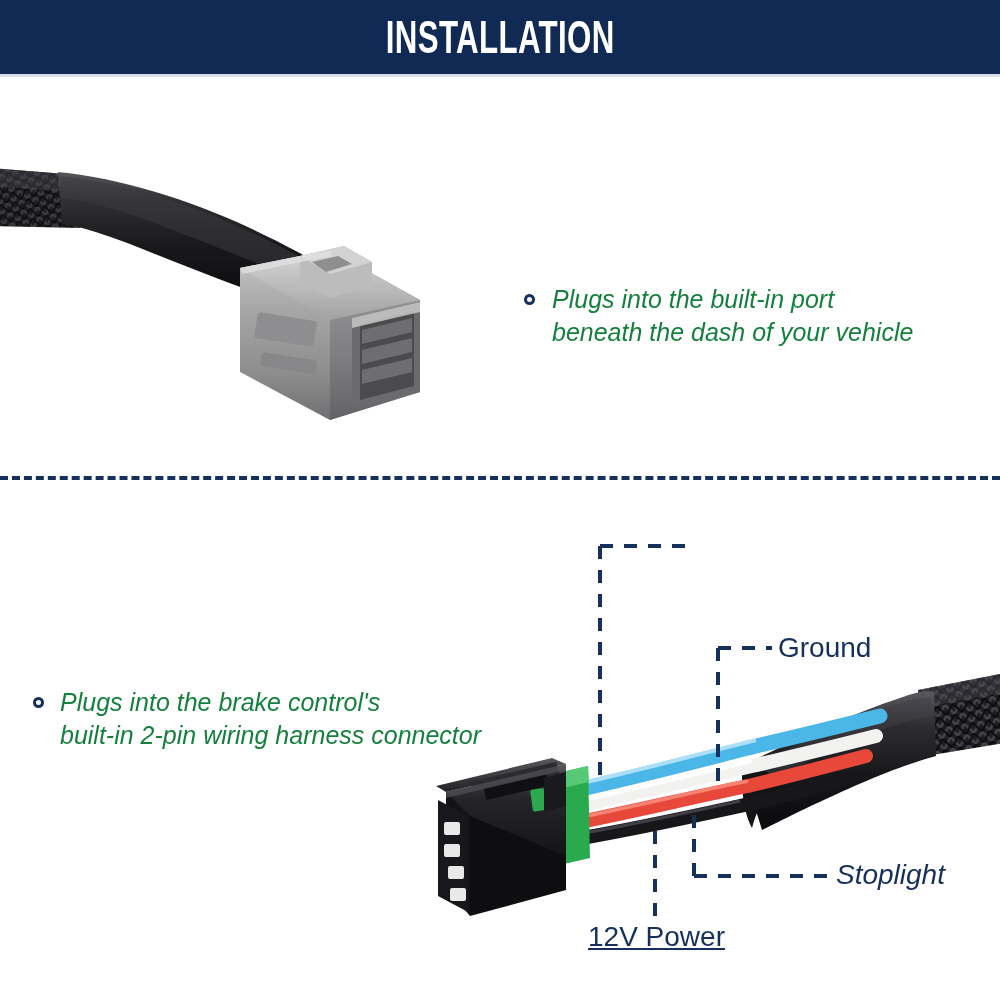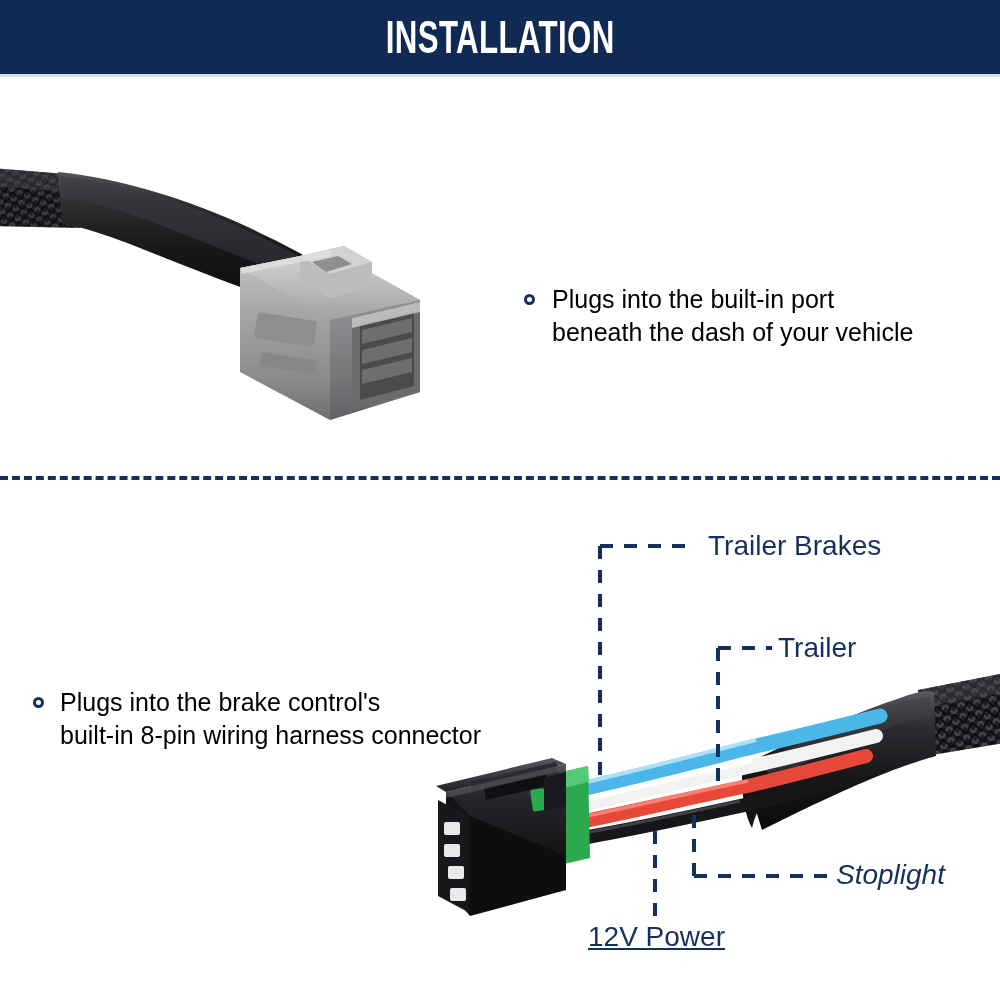--- a/index.html
+++ b/index.html
@@ -40,21 +40,22 @@
 
   
   .callout{position:absolute;display:flex;align-items:flex-start;}
   .bullet{
     width:11px;height:11px;border-radius:50%;
     border:3px solid #16305c;box-sizing:border-box;
     flex:0 0 auto;
     background:#fff;
   }
   .callout-text{
-    color:#000000;
+    font-style:italic;
+    color:#15803d;
     font-size:25px;
     line-height:1.30;
     white-space:pre-line;
     font-family:"Liberation Sans", sans-serif;
   }
   #callout-top{left:524px;top:283px;}
   #callout-top .bullet{margin-top:11px;margin-right:17px;}
   #callout-bottom{left:33px;top:686px;}
   #callout-bottom .bullet{margin-top:11px;margin-right:16px;}
 
@@ -265,24 +266,23 @@
       <path d="M600,546 L694,546"></path>
       <path d="M600,546 L600,786"></path>
       <path d="M718,648 L772,648"></path>
       <path d="M718,648 L718,790"></path>
       <path d="M694,876 L828,876"></path>
       <path d="M694,876 L694,812"></path>
       <path d="M655,916 L655,824"></path>
     </g>
   </svg>
 
-  <div class="wire-label" id="label-trailer-brakes">Trailer Brakes</div>
-  <div class="wire-label" id="label-ground">Trailer</div>
+  <div class="wire-label" id="label-ground">Ground</div>
   <div class="wire-label" id="label-stoplight">Stoplight</div>
   <div class="wire-label" id="label-12v-power">12V Power</div>
 
   <div class="callout" id="callout-bottom">
     <span class="bullet"></span>
     <span class="callout-text">Plugs into the brake control's
-built-in 8-pin wiring harness connector</span>
+built-in 2-pin wiring harness connector</span>
   </div>
 
 </div>
 
 </body></html>

